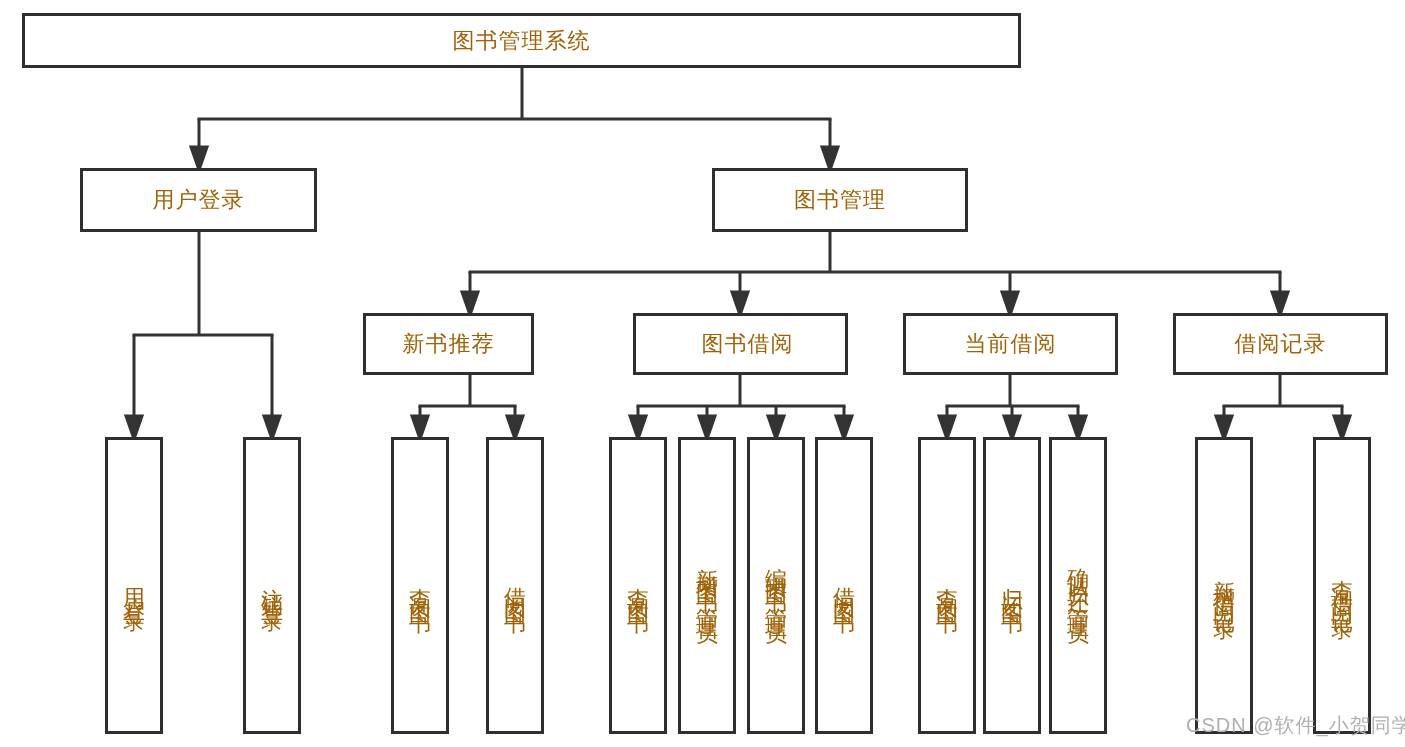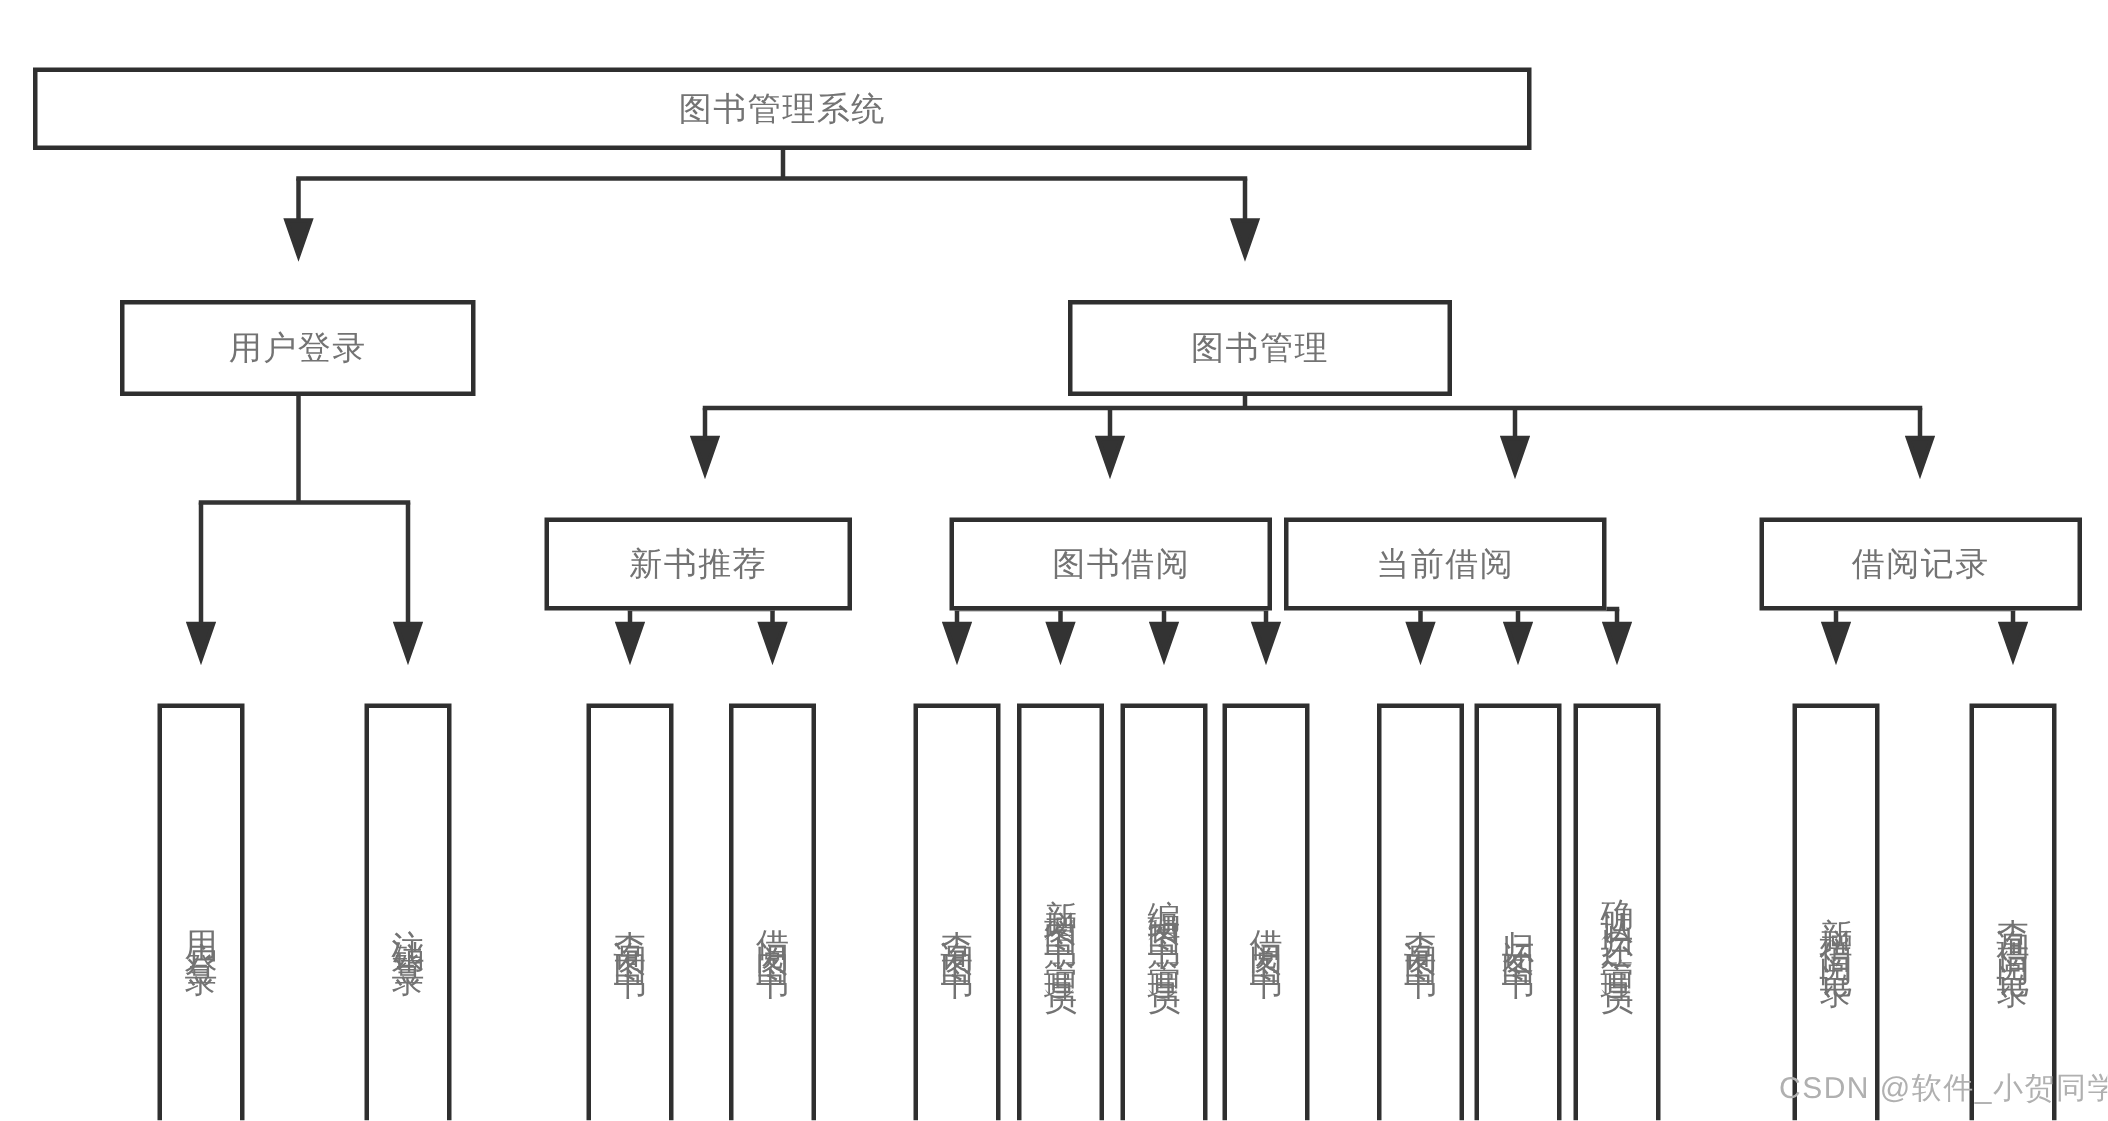--- a/index.html
+++ b/index.html
@@ -12,23 +12,22 @@
   }
   #connectors{position:absolute;left:0;top:0;z-index:0;}
   .node{
     position:absolute;
     box-sizing:border-box;
     background:#ffffff;
     border:3px solid #2f2f2f;
     display:flex;
     align-items:center;
     justify-content:center;
-    color:#737373;
+    color:#a16207;
     z-index:1;
-    margin-top:32px;
   }
   .hnode{font-size:22px;letter-spacing:1px;}
   .leaf{width:58px;height:297px;top:437px;}
   .leaf span{
     writing-mode:vertical-rl;
     text-orientation:mixed;
     font-size:22px;
     letter-spacing:8px;
     line-height:1;
     white-space:nowrap;
@@ -115,27 +114,27 @@
     <span>图书管理系统</span>
   </div>
 
   <div class="node hnode" style="left:80px;top:168px;width:237px;height:64px;">
     <span>用户登录</span>
   </div>
   <div class="node hnode" style="left:712px;top:168px;width:256px;height:64px;">
     <span>图书管理</span>
   </div>
 
-  <div class="node hnode" style="left:363px;top:313px;width:205px;height:62px;">
+  <div class="node hnode" style="left:363px;top:313px;width:171px;height:62px;">
     <span>新书推荐</span>
   </div>
   <div class="node hnode" style="left:633px;top:313px;width:215px;height:62px;padding-left:14px;">
     <span>图书借阅</span>
   </div>
-  <div class="node hnode" style="left:856px;top:313px;width:215px;height:62px;">
+  <div class="node hnode" style="left:903px;top:313px;width:215px;height:62px;">
     <span>当前借阅</span>
   </div>
   <div class="node hnode" style="left:1173px;top:313px;width:215px;height:62px;">
     <span>借阅记录</span>
   </div>
 
   <div class="node leaf" style="left:105px;">
     <span>用户登录</span>
   </div>
   <div class="node leaf" style="left:243px;">

